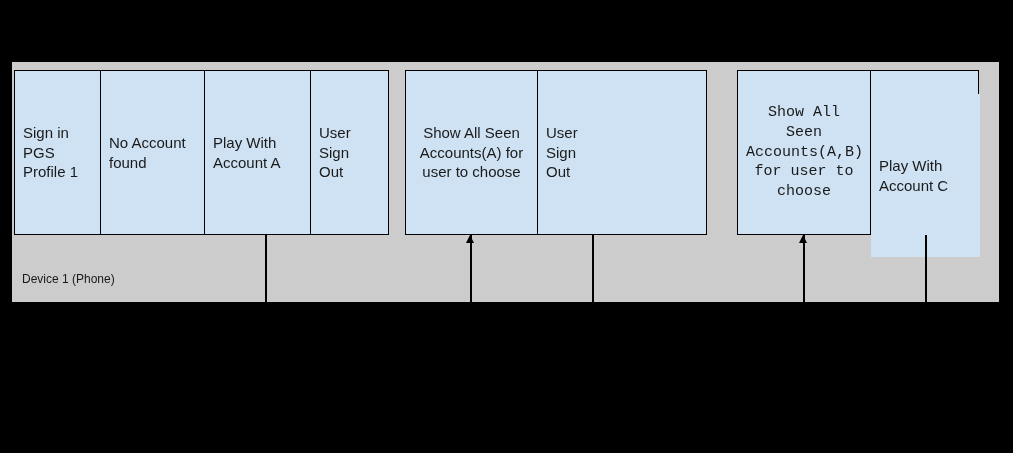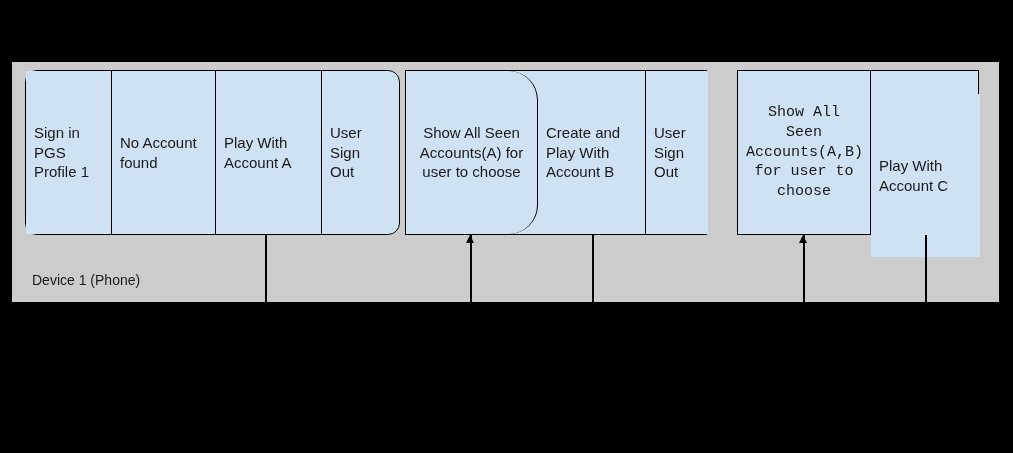--- a/index.html
+++ b/index.html
@@ -19,23 +19,23 @@
   #lane {
     position: absolute;
     left: 12px;
     top: 62px;
     width: 987px;
     height: 240px;
     background: #cccccc;
   }
   #lane-label {
     position: absolute;
-    left: 32px;
+    left: 22px;
     top: 272px;
-    font-size: 14px;
+    font-size: 12px;
     color: #1a1a1a;
     line-height: 1.25;
     white-space: nowrap;
   }
   
   .box-group {
     position: absolute;
     top: 70px;
     height: 165px;
     display: flex;
@@ -84,40 +84,37 @@
 </head>
 <body>
 
 <div id="canvas">
 
   <div id="lane"></div>
 
   <div id="lane-label">Device 1 (Phone)</div>
 
   <div id="groups-layer">
-      <div class="box-group" style="left: 25px; width: 375px; border-radius: 12px;">
+      <div class="box-group" style="left: 14px; width: 375px;">
         <div class="step-box" style="width: 86px; flex: 0 0 86px;">
           <div class="step-label align-left">Sign in PGS Profile 1</div>
         </div>
         <div class="step-box" style="width: 104px; flex: 0 0 104px;">
           <div class="step-label align-left">No Account found</div>
         </div>
         <div class="step-box" style="width: 106px; flex: 0 0 106px; justify-content: flex-end;">
           <div class="step-label align-left">Play With Account A</div>
         </div>
         <div class="step-box" style="width: 62px; flex: 0 0 62px;">
           <div class="step-label align-left">User Sign Out</div>
         </div>
       </div>
       <div class="box-group" style="left: 405px; width: 302px;">
-        <div class="step-box" style="width: 132px; flex: 0 0 132px; border-radius: 29px;">
+        <div class="step-box" style="width: 132px; flex: 0 0 132px;">
           <div class="step-label align-center">Show All Seen Accounts(A) for user to choose</div>
-        </div>
-        <div class="step-box" style="width: 108px; flex: 0 0 108px;">
-          <div class="step-label align-left">Create and Play With Account B</div>
         </div>
         <div class="step-box" style="width: 62px; flex: 0 0 62px;">
           <div class="step-label align-left">User Sign Out</div>
         </div>
       </div>
       <div class="box-group" style="left: 737px; width: 242px;">
         <div class="step-box" style="width: 133px; flex: 0 0 133px; font-family: Liberation Mono, monospace;">
           <div class="step-label align-center">Show All Seen Accounts(A,B) for user to choose</div>
         </div>
         <div class="step-box" style="width: 109px; flex: 0 0 109px; margin-top: 23px;">

